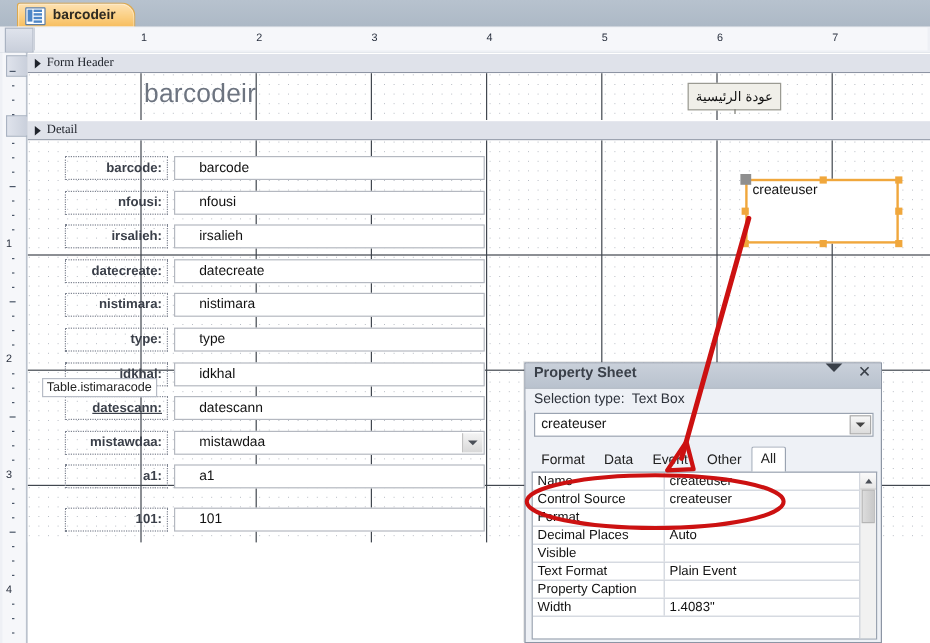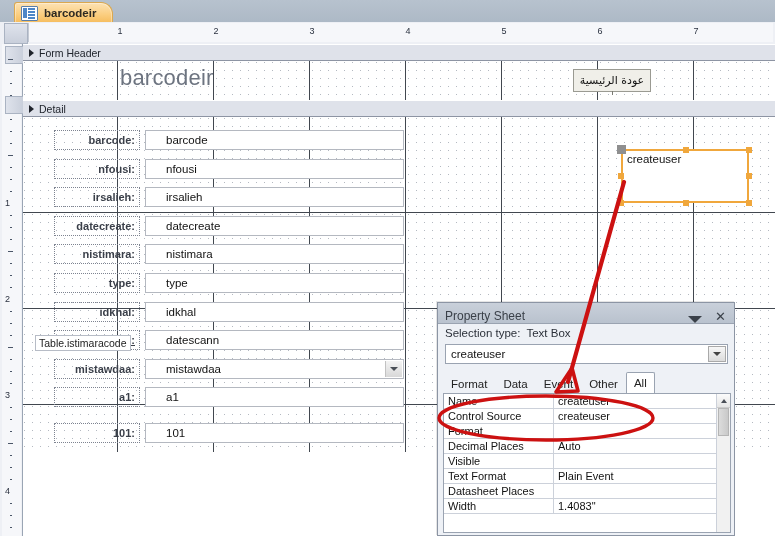--- a/index.html
+++ b/index.html
@@ -47,21 +47,21 @@
   .vtk-min{height:1px;width:2px;}
   .vtk-mid{height:1px;width:5px;left:6px;}
   .vtk-num{position:absolute;left:3px;font-size:9px;color:#2b3240;transform:translateY(-50%);}
   .vblock{position:absolute;left:3px;width:17px;
     background:linear-gradient(90deg,#dfe3ec,#c9cfdb);border:1px solid #aab3c2;}
 
   
   .surface{position:absolute;left:23px;top:44px;right:0;bottom:0;background:#ffffff;overflow:hidden;}
   .sectbar{position:relative;height:15px;background:#dfe2ea;border-bottom:1px solid #8d94a3;
     border-top:1px solid #fff;display:flex;align-items:center;padding-left:6px;gap:5px;
-    font-size:10.5px;color:#20242c;}
+    font-size:10.5px;color:#20242c;font-family:Liberation Serif, serif;}
   .sectbar .caret{width:0;height:0;border-left:5px solid #20242c;border-top:4px solid transparent;
     border-bottom:4px solid transparent;flex:none;}
 
   .grid{position:relative;background-color:#fff;
     background-image:
       radial-gradient(circle at 0.5px 0.5px, rgba(90,100,118,.45) 0.6px, transparent 0.7px);
     background-size:8px 8px;background-position:1px 1px;}
   .gline-v{position:absolute;top:0;bottom:0;width:1px;background:#41474f;}
   .gline-h{position:absolute;left:0;right:0;height:1px;background:#41474f;}
 
@@ -90,29 +90,29 @@
     border-right:4px solid transparent;border-top:4px solid #4a4f57;}
 
   
   .sel-ctl{position:absolute;background:#fff;border:2px solid #f0a73c;box-sizing:border-box;
     display:flex;align-items:flex-start;padding:2px 0 0 4px;font-size:11.5px;color:#111;}
   .handle{position:absolute;width:6px;height:6px;background:#f0a73c;}
   .handle.big{width:9px;height:9px;background:#8f8f8f;}
 
   
   .tooltip{position:absolute;background:#fff;border:1px solid #b7bcc6;
-    font-size:10.5px;color:#222;padding:1px 3px;white-space:nowrap;margin-top:20px;}
+    font-size:10.5px;color:#222;padding:1px 3px;white-space:nowrap;}
 
   
   .propsheet{position:absolute;left:437px;top:302px;width:298px;height:234px;
     background:#eef1f6;border:1px solid #8c95a4;box-sizing:border-box;
     box-shadow:-1px -1px 0 rgba(0,0,0,.10);}
   .ps-title{height:20px;background:linear-gradient(180deg,#c9d0da,#b9c2ce);
-    border-bottom:1px solid #9aa3b1;display:flex;align-items:flex-end;
-    padding:0 4px 0 7px;font-size:12px;color:#3a4049;}
+    border-bottom:1px solid #9aa3b1;display:flex;align-items:flex-start;
+    padding:0 4px 0 7px;font-size:12px;color:#3a4049;font-weight:bold;}
   .ps-title .sp{flex:1;}
   .ps-dd{width:0;height:0;border-left:7px solid transparent;border-right:7px solid transparent;
     border-top:7px solid #3a4049;margin-right:9px;cursor:pointer;}
   .ps-x{font-size:13px;color:#3a4049;line-height:1;padding:0 4px;cursor:pointer;}
   .ps-seltype{height:18px;display:flex;align-items:center;gap:6px;padding-left:7px;
     font-size:11.5px;color:#2c313a;background:#eef1f6;}
   .ps-combo{position:absolute;left:7px;top:41px;width:283px;height:20px;
     background:#fff;border:1px solid #9aa3b1;box-sizing:border-box;
     display:flex;align-items:center;padding-left:5px;font-size:11.5px;color:#111;}
   .ps-combo .arw{position:absolute;right:1px;top:1px;bottom:1px;width:18px;
@@ -369,21 +369,21 @@
           <div class="ps-row">
             <div class="ps-key">Visible</div>
           </div>
           <div class="ps-row">
             <div class="ps-key">Text Format</div>
             <div class="ps-val">
               <span>Plain Event</span>
             </div>
           </div>
           <div class="ps-row">
-            <div class="ps-key">Datasheet Places</div>
+            <div class="ps-key">Property Caption</div>
             <div class="ps-val">
               <span></span>
             </div>
           </div>
           <div class="ps-row">
             <div class="ps-key">Width</div>
             <div class="ps-val">
               <span>1.4083"</span>
             </div>
           </div>

